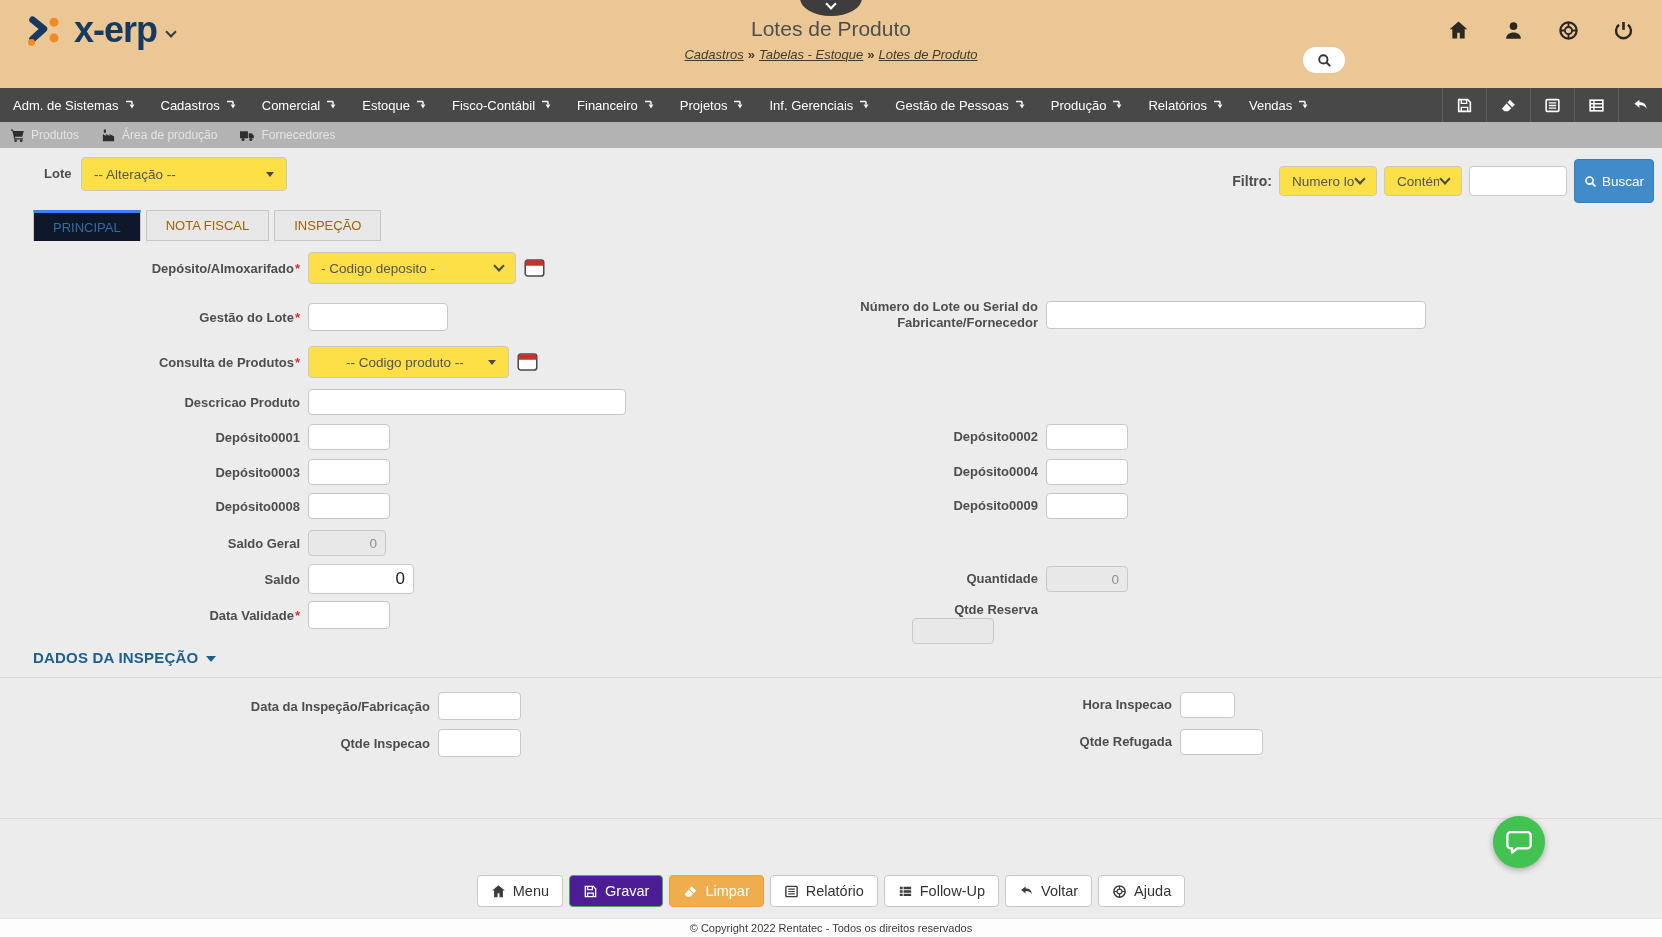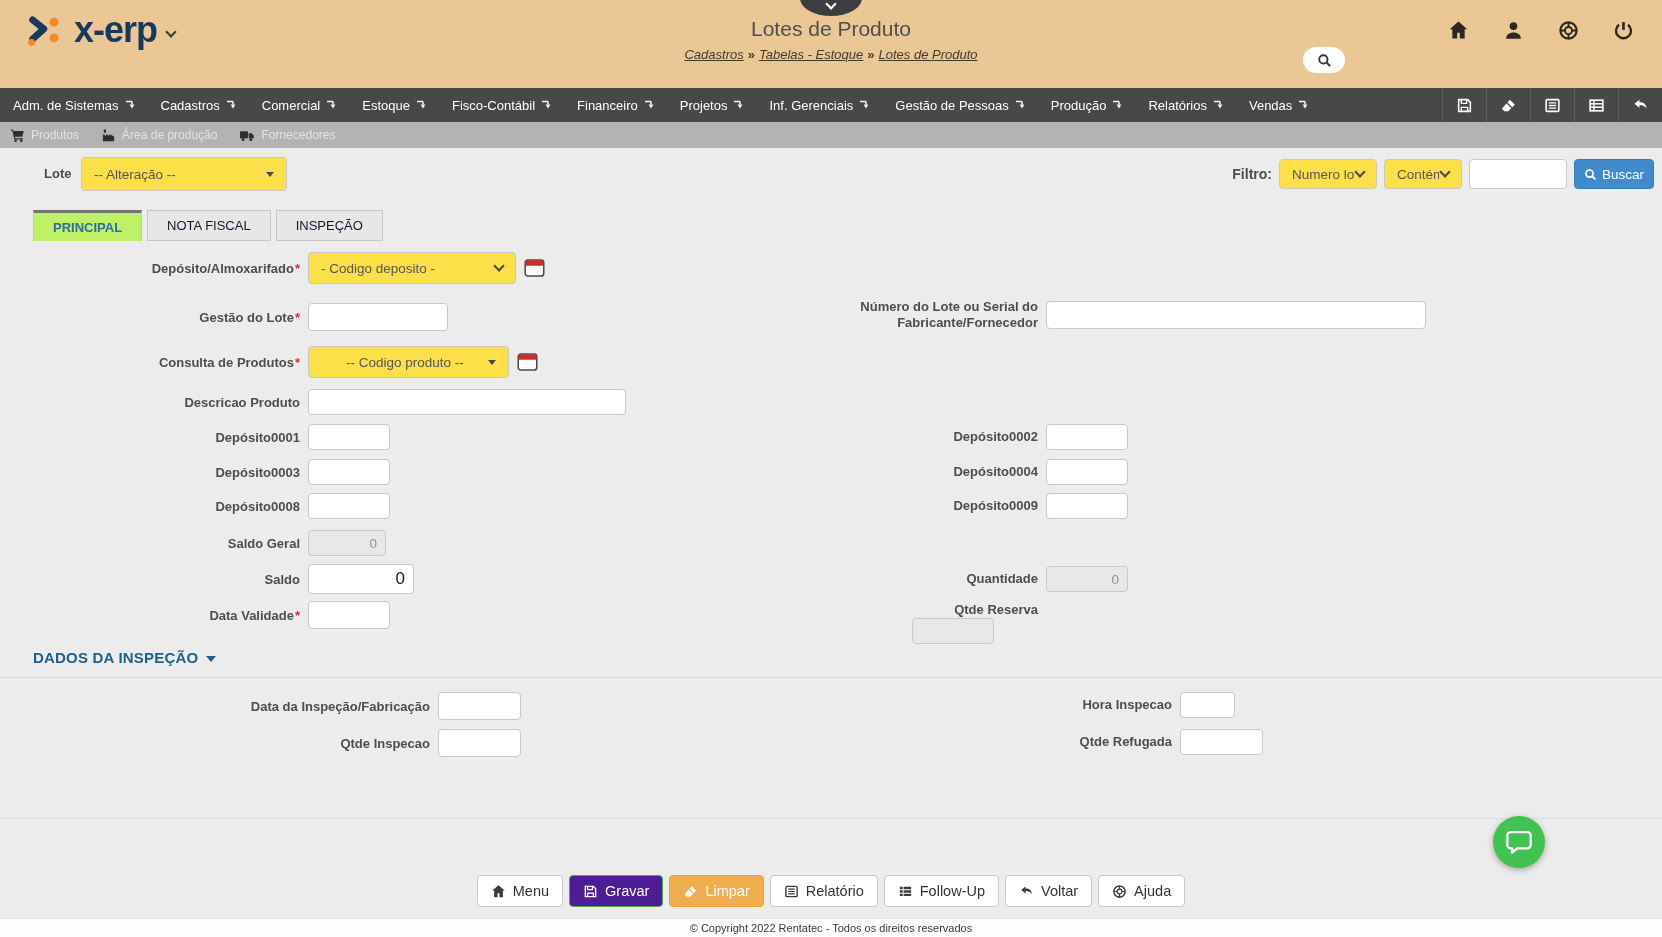--- a/index.html
+++ b/index.html
@@ -44,26 +44,26 @@
   .selwrap select { appearance:none; -webkit-appearance:none; border:none; background:transparent; width:100%; height:100%; font-family:inherit; font-size:13.5px; color:#555; padding:0 22px 0 12px; outline:none; }
   .tri { position:absolute; right:12px; top:50%; margin-top:-2px; width:0; height:0; border-left:4.5px solid transparent; border-right:4.5px solid transparent; border-top:5.5px solid #4a4a4a; pointer-events:none; }
   .chev { position:absolute; right:12px; top:50%; margin-top:-6px; width:8px; height:8px; border-right:2px solid #4a4a4a; border-bottom:2px solid #4a4a4a; transform:rotate(45deg); pointer-events:none; }
   .lote-select { position:absolute; left:81px; top:1px; width:206px; height:34px; }
   .filtro { position:absolute; right:8px; top:3px; display:flex; align-items:center; gap:7px; }
   .filtro .flabel { font-size:14px; }
   .fsel { height:30px; }
   .f-field { width:98px; }
   .f-op { width:78px; }
   .f-input { width:98px; height:30px; border:1px solid #c8c8c8; border-radius:4px; padding:0 8px; font-size:13px; }
-  .btn-buscar { height:30px; background:#428bca; border:1px solid #357ebd; border-radius:4px; color:#fff; font-size:13.5px; display:flex; align-items:center; gap:5px; padding:0 9px; }
+  .btn-buscar { height:44px; background:#428bca; border:1px solid #357ebd; border-radius:4px; color:#fff; font-size:13.5px; display:flex; align-items:center; gap:5px; padding:0 9px; }
 
   
   .tabs { position:absolute; top:210px; left:33px; display:flex; gap:5px; }
-  .tab { height:31px; padding:0 19px; display:flex; align-items:center; font-size:13px; color:#0f172a; background:#e7e7e7; border:1px solid #c6c6c6; }
-  .tab.active { background:#bef264; border-top:3px solid #737373; border-bottom:none; color:#2d6d9f; font-weight:bold; }
+  .tab { height:31px; padding:0 19px; display:flex; align-items:center; font-size:13px; color:#a16207; background:#e7e7e7; border:1px solid #c6c6c6; }
+  .tab.active { background:#0f172a; border-top:3px solid #3b82f6; border-bottom:none; color:#2d6d9f; font-weight:normal; }
 
   
   .form-area { position:absolute; top:252px; left:0; right:0; }
   .frow { position:relative; }
   .fl { display:flex; align-items:center; padding-left:20px; }
   .fl .flabel { width:280px; text-align:right; margin-right:8px; }
   .req { color:#e02b2b; margin-left:1px; }
   .fr { position:absolute; top:0; left:860px; display:flex; align-items:center; }
   .fr .flabel { width:178px; text-align:right; margin-right:8px; line-height:16px; }
   .tinput { background:#fff; border:1px solid #c8c8c8; border-radius:4px; font-size:13.5px; color:#444; padding:0 8px; font-family:inherit; }

